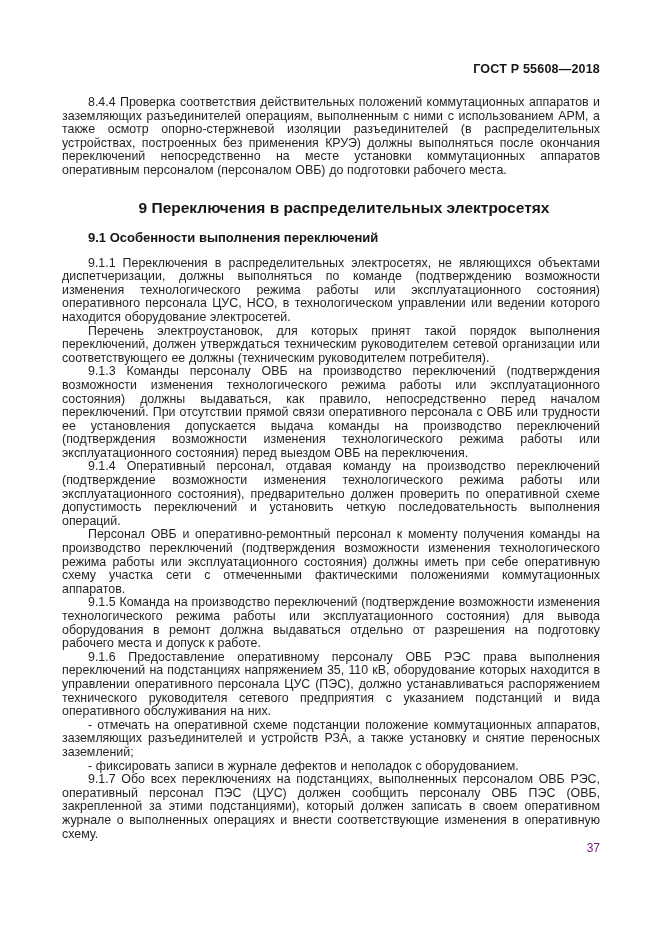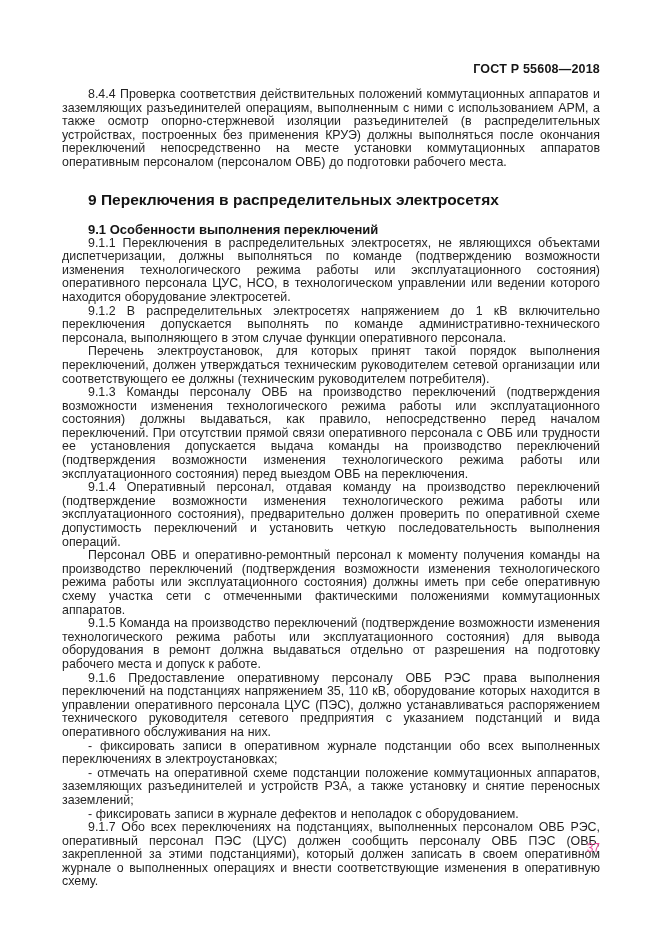--- a/index.html
+++ b/index.html
@@ -30,67 +30,66 @@
   .body-text {
     margin: 0;
     font-size: 12.4px;
     line-height: 13.6px;
     text-align: justify;
     text-indent: 26px;
     color: #1f1f1f;
     word-spacing: 0.3px;
   }
   .first-para {
-    margin-top: 12px;
+    margin-top: 20px;
   }
   .section-title {
     margin: 21px 0 0 0;
     padding-left: 26px;
     font-size: 15.5px;
     line-height: 18px;
     font-weight: 700;
     color: #141414;
+    text-align: center;
   }
   .subsection-title {
-    margin: 13px 0 0 0;
+    margin: 13px 0 12px 0;
     padding-left: 26px;
     font-size: 13px;
     line-height: 15px;
     font-weight: 700;
     color: #141414;
   }
   .page-number {
     position: absolute;
     top: 841px;
     right: 61px;
     font-size: 12px;
-    color: #ec4899;
+    color: #701a75;
   }
 </style>
 </head>
 <body>
 
 <div class="page">
 
   <div class="doc-header">ГОСТ Р 55608—2018</div>
 
   <p class="body-text first-para">8.4.4 Проверка соответствия действительных положений коммутационных аппаратов и заземляющих разъединителей операциям, выполненным с ними с использованием АРМ, а также осмотр опорно-стержневой изоляции разъединителей (в распределительных устройствах, построенных без применения КРУЭ) должны выполняться после окончания переключений непосредственно на месте установки коммутационных аппаратов оперативным персоналом (персоналом ОВБ) до подготовки рабочего места.</p>
 
   <h1 class="section-title">9 Переключения в распределительных электросетях</h1>
 
   <h2 class="subsection-title">9.1 Особенности выполнения переключений</h2>
 
   <p class="body-text">9.1.1 Переключения в распределительных электросетях, не являющихся объектами диспетчеризации, должны выполняться по команде (подтверждению возможности изменения технологического режима работы или эксплуатационного состояния) оперативного персонала ЦУС, НСО, в технологическом управлении или ведении которого находится оборудование электросетей.</p>
-  <p class="body-text">9.1.2 В распределительных электросетях напряжением до 1 кВ включительно переключения допускается выполнять по команде административно-технического персонала, выполняющего в этом случае функции оперативного персонала.</p>
   <p class="body-text">Перечень электроустановок, для которых принят такой порядок выполнения переключений, должен утверждаться техническим руководителем сетевой организации или соответствующего ее должны (техническим руководителем потребителя).</p>
   <p class="body-text">9.1.3 Команды персоналу ОВБ на производство переключений (подтверждения возможности изменения технологического режима работы или эксплуатационного состояния) должны выдаваться, как правило, непосредственно перед началом переключений. При отсутствии прямой связи оперативного персонала с ОВБ или трудности ее установления допускается выдача команды на производство переключений (подтверждения возможности изменения технологического режима работы или эксплуатационного состояния) перед выездом ОВБ на переключения.</p>
   <p class="body-text">9.1.4 Оперативный персонал, отдавая команду на производство переключений (подтверждение возможности изменения технологического режима работы или эксплуатационного состояния), предварительно должен проверить по оперативной схеме допустимость переключений и установить четкую последовательность выполнения операций.</p>
   <p class="body-text">Персонал ОВБ и оперативно-ремонтный персонал к моменту получения команды на производство переключений (подтверждения возможности изменения технологического режима работы или эксплуатационного состояния) должны иметь при себе оперативную схему участка сети с отмеченными фактическими положениями коммутационных аппаратов.</p>
   <p class="body-text">9.1.5 Команда на производство переключений (подтверждение возможности изменения технологического режима работы или эксплуатационного состояния) для вывода оборудования в ремонт должна выдаваться отдельно от разрешения на подготовку рабочего места и допуск к работе.</p>
   <p class="body-text">9.1.6 Предоставление оперативному персоналу ОВБ РЭС права выполнения переключений на подстанциях напряжением 35, 110 кВ, оборудование которых находится в управлении оперативного персонала ЦУС (ПЭС), должно устанавливаться распоряжением технического руководителя сетевого предприятия с указанием подстанций и вида оперативного обслуживания на них.</p>
-  <p class="body-text">- фиксировать записи в оперативном журнале подстанции обо всех выполненных переключениях в электроустановках;</p>
   <p class="body-text">- отмечать на оперативной схеме подстанции положение коммутационных аппаратов, заземляющих разъединителей и устройств РЗА, а также установку и снятие переносных заземлений;</p>
   <p class="body-text">- фиксировать записи в журнале дефектов и неполадок с оборудованием.</p>
   <p class="body-text">9.1.7 Обо всех переключениях на подстанциях, выполненных персоналом ОВБ РЭС, оперативный персонал ПЭС (ЦУС) должен сообщить персоналу ОВБ ПЭС (ОВБ, закрепленной за этими подстанциями), который должен записать в своем оперативном журнале о выполненных операциях и внести соответствующие изменения в оперативную схему.</p>
 
   <div class="page-number">37</div>
 
 </div>
 
 </body></html>

